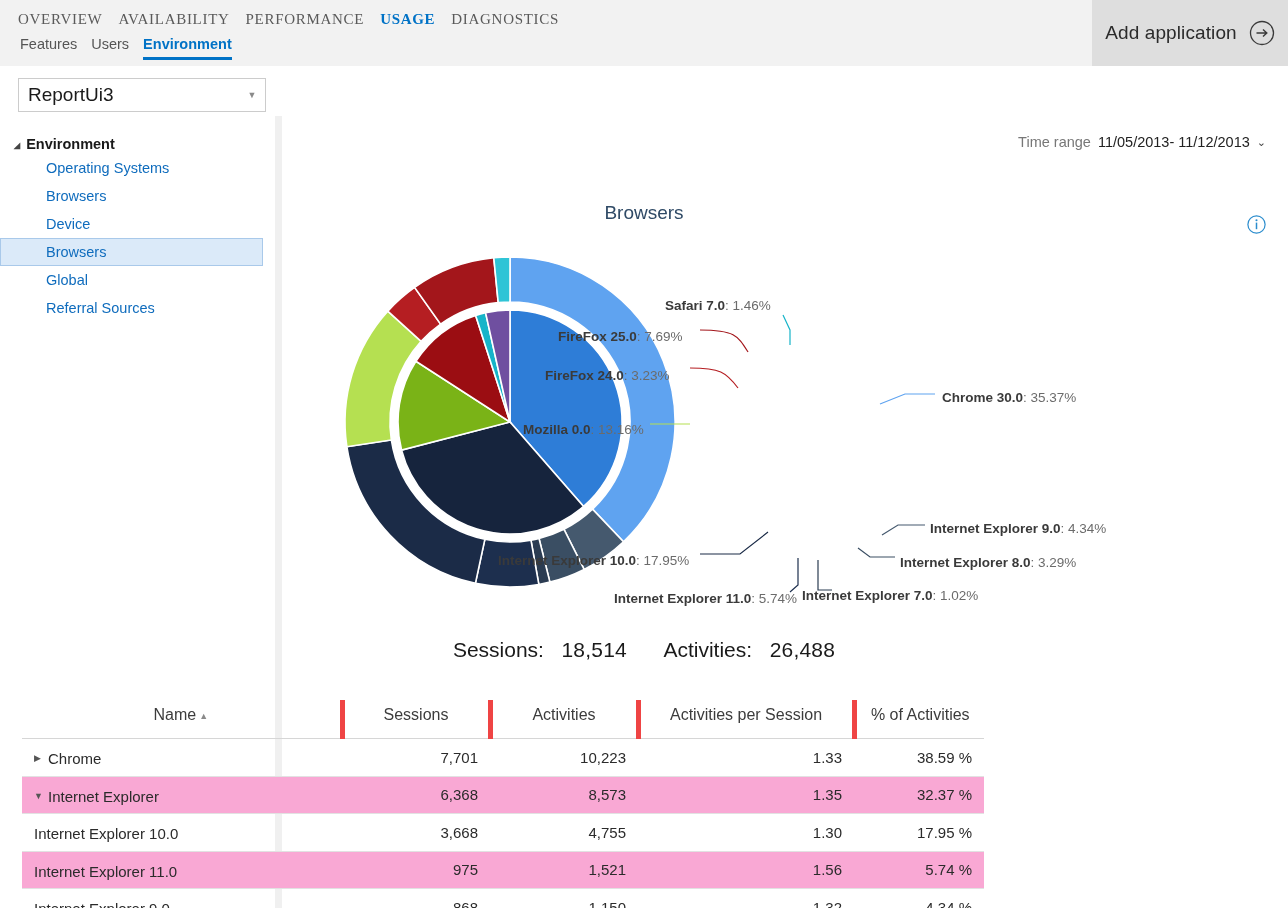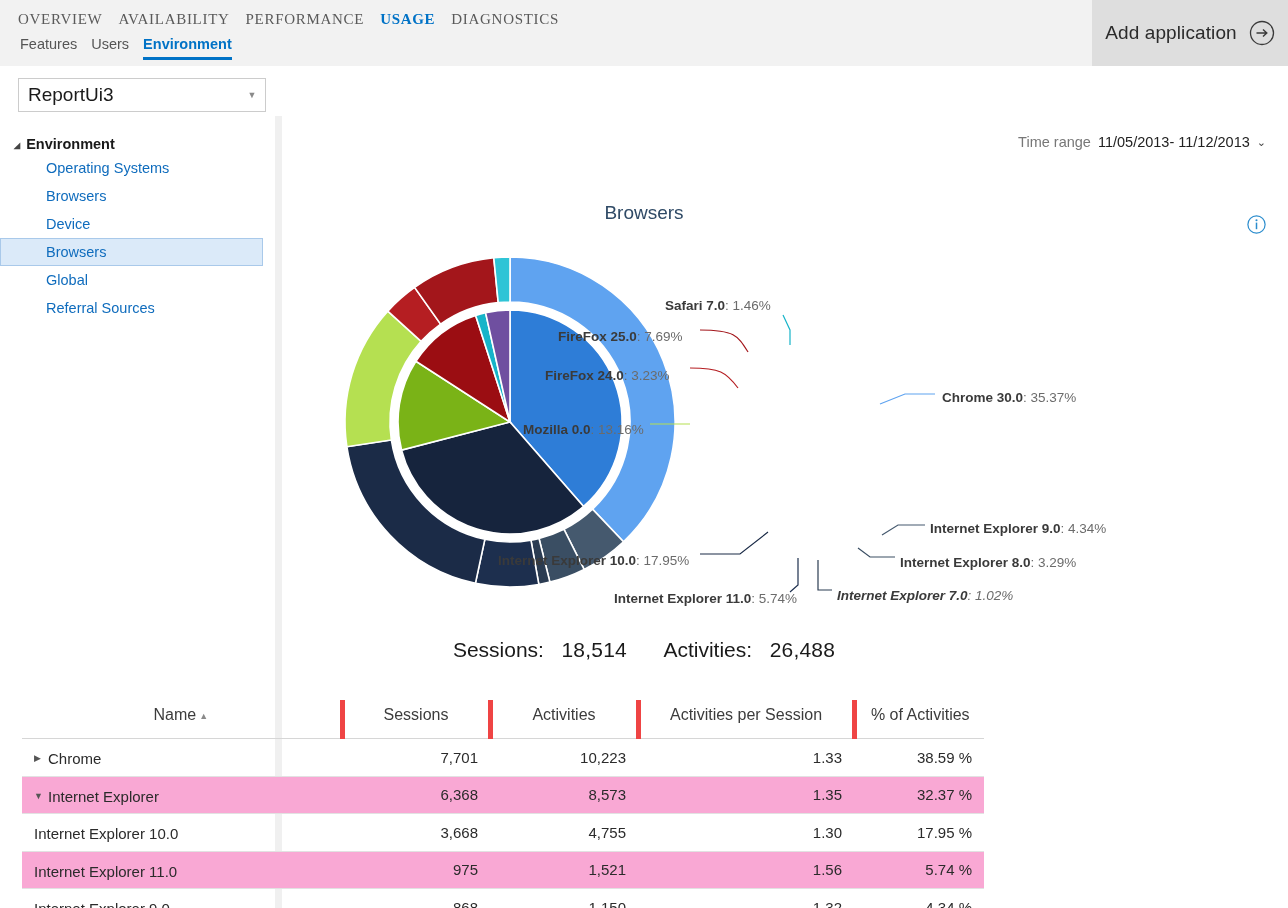--- a/index.html
+++ b/index.html
@@ -260,21 +260,21 @@
         <path d="M 350 200 L 325.5679569635873 90.69732266286029 A 112 112 0 0 1 350.00000000000006 88 Z" fill="#6F4FA0" stroke="#ffffff" stroke-width="1.6"></path>
       </svg>
     <div id="callouts">
         <div class="lbl" style="left: 505px; top: 76px;"><b>Safari 7.0</b>: <span>1.46%</span></div>
         <div class="lbl" style="left: 398px; top: 107px;"><b>FireFox 25.0</b>: <span>7.69%</span></div>
         <div class="lbl" style="left: 385px; top: 146px;"><b>FireFox 24.0</b>: <span>3.23%</span></div>
         <div class="lbl" style="left: 363px; top: 200px;"><b>Mozilla 0.0</b>: <span>13.16%</span></div>
         <div class="lbl" style="left: 782px; top: 168px;"><b>Chrome 30.0</b>: <span>35.37%</span></div>
         <div class="lbl" style="left: 770px; top: 299px;"><b>Internet Explorer 9.0</b>: <span>4.34%</span></div>
         <div class="lbl" style="left: 740px; top: 333px;"><b>Internet Explorer 8.0</b>: <span>3.29%</span></div>
-        <div class="lbl" style="left: 677px; top: 366px; font-style: italic;"><b>Internet Explorer 7.0</b>: <span>1.02%</span></div>
+        <div class="lbl" style="left: 642px; top: 366px;"><b>Internet Explorer 7.0</b>: <span>1.02%</span></div>
         <div class="lbl" style="left: 443px; top: 369px; padding-left: 11px;"><b>Internet Explorer 11.0</b>: <span>5.74%</span></div>
         <div class="lbl" style="left: 338px; top: 331px;"><b>Internet Explorer 10.0</b>: <span>17.95%</span></div>
       </div>
   <svg width="1288" height="908" viewBox="0 0 1288 908" style="position:absolute;left:-160px;top:-222px;pointer-events:none;">
         <path d="M 783 315 L 790 330 L 790 345" fill="none" stroke="#17B4C9" stroke-width="1.2"></path>
         <path d="M 700 330 C 735 330 738 336 748 352" fill="none" stroke="#A3161B" stroke-width="1.2"></path>
         <path d="M 690 368 C 720 368 726 372 738 388" fill="none" stroke="#B51E22" stroke-width="1.2"></path>
         <path d="M 650 424 L 690 424" fill="none" stroke="#B5E051" stroke-width="1.2"></path>
         <path d="M 935 394 L 905 394 L 880 404" fill="none" stroke="#5FA3F0" stroke-width="1.2"></path>
         <path d="M 925 525 L 898 525 L 882 535" fill="none" stroke="#45596E" stroke-width="1.2"></path>

